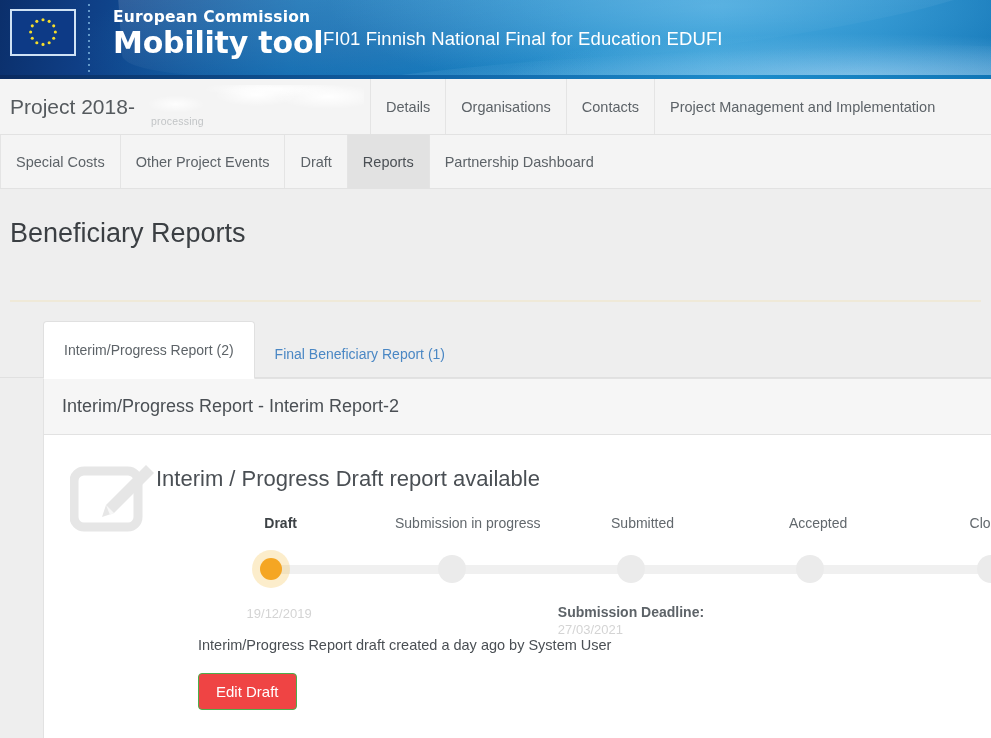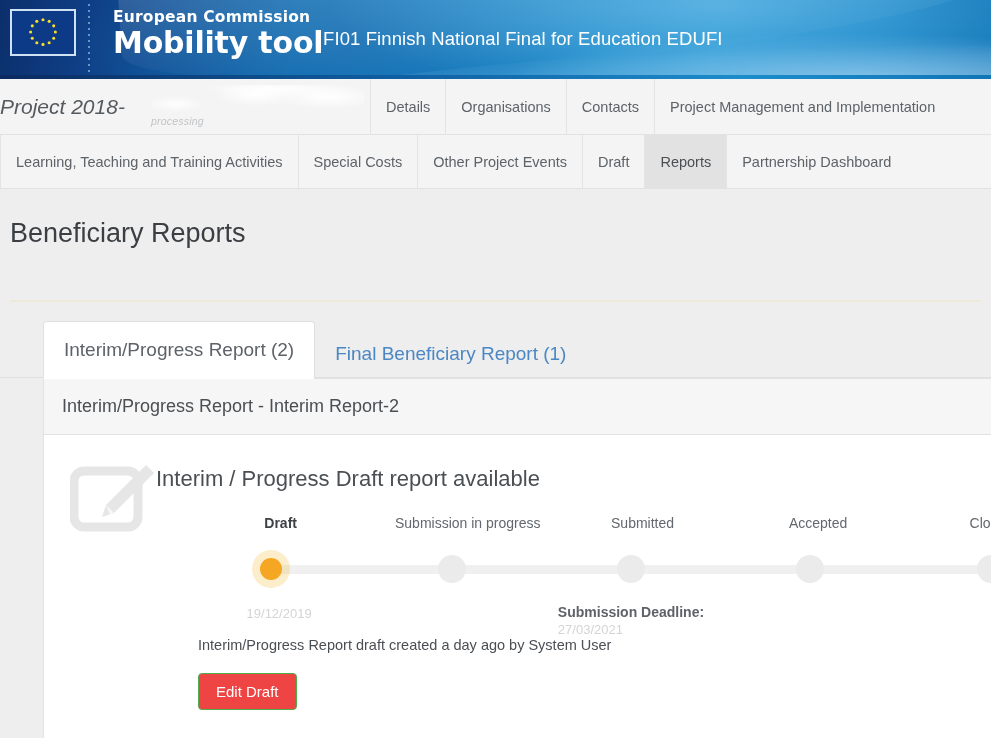--- a/index.html
+++ b/index.html
@@ -78,21 +78,21 @@
   #navrow1 {
     position: relative;
     height: 56px;
     border-bottom: 1px solid #e2e2e2;
     display: flex; align-items: stretch;
   }
   #project-title-cell {
     position: relative;
     width: 370px; flex: none;
     display: flex; align-items: center;
-    font-style: italic;
+    padding-left: 10px;
   }
   #project-title {
     font-size: 21px; color: #555a5e; white-space: nowrap;
   }
   
   #redaction {
     position: absolute; left: 140px; top: 6px;
     width: 224px; height: 33px;
     background:
       radial-gradient(ellipse 40px 12px at 16% 58%, rgba(255,255,255,0.86) 0%, rgba(255,255,255,0) 72%),
@@ -141,21 +141,21 @@
     height: 58px;
     padding-left: 43px;
     display: flex; align-items: flex-end;
   }
   #tabs-underline {
     position: absolute; left: 0; right: 0; bottom: 0;
     height: 1px; background: #e0e0e0;
   }
   .tab {
     position: relative;
-    font-size: 19px;
+    font-size: 14px;
     padding: 15px 20px 15px 20px;
     line-height: 18px;
     cursor: pointer;
     z-index: 2;
   }
   .tab.active {
     background: #ffffff;
     color: #5d6368;
     border: 1px solid #e0e0e0;
     border-bottom: 1px solid #ffffff;
@@ -320,23 +320,20 @@
     <div class="nav-item">
       <span>Contacts</span>
     </div>
     <div class="nav-item">
       <span>Project Management and Implementation</span>
     </div>
   </div>
 
   <div id="navrow2">
     <div class="nav-item">
-      <span>Learning, Teaching and Training Activities</span>
-    </div>
-    <div class="nav-item">
       <span>Special Costs</span>
     </div>
     <div class="nav-item">
       <span>Other Project Events</span>
     </div>
     <div class="nav-item">
       <span>Draft</span>
     </div>
     <div class="nav-item active">
       <span>Reports</span>

